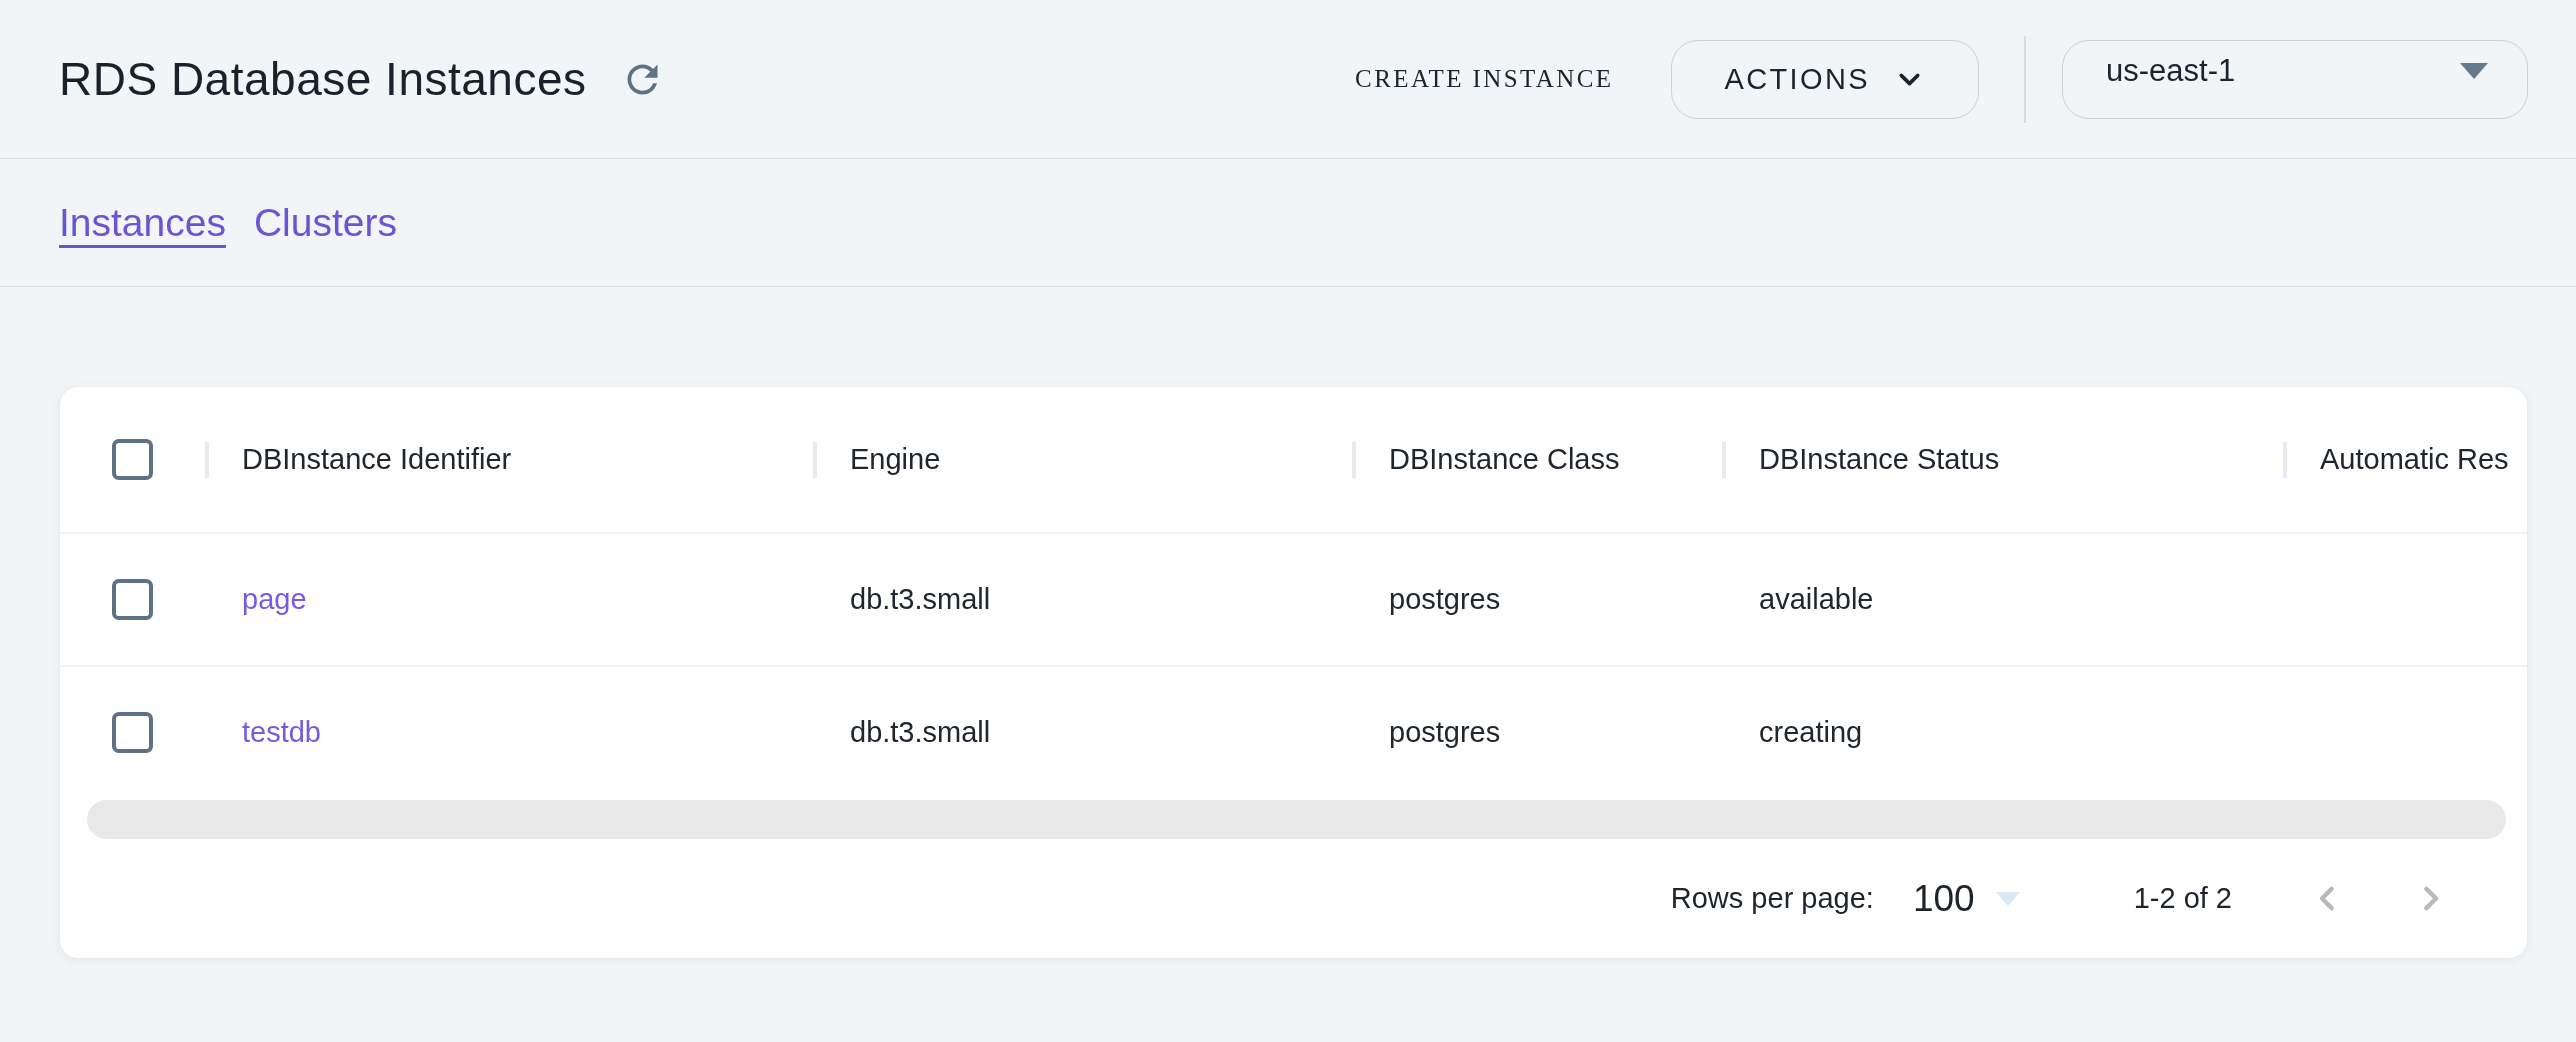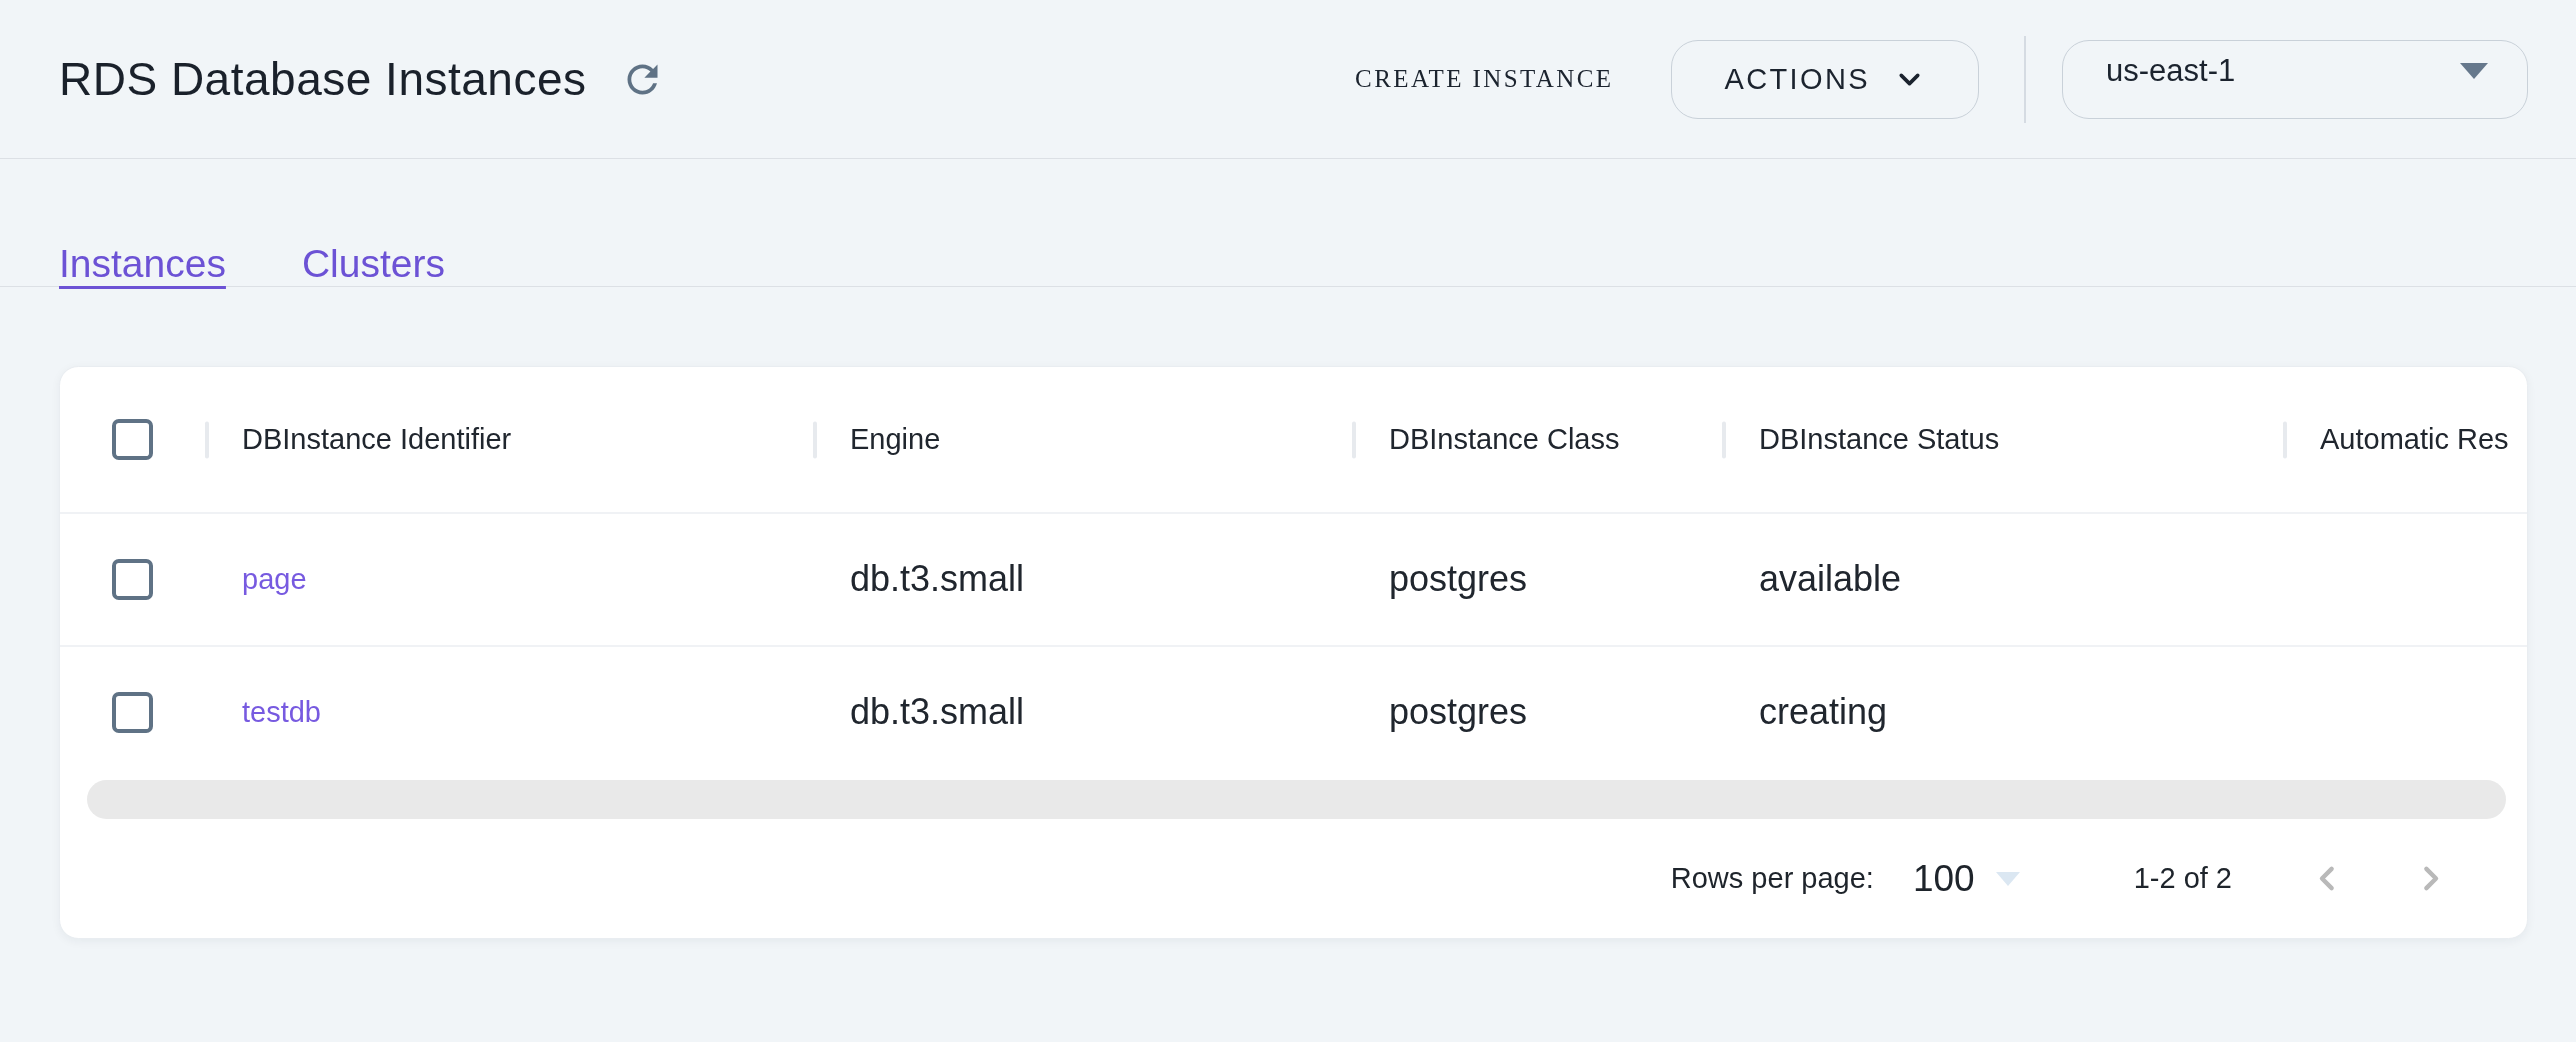--- a/index.html
+++ b/index.html
@@ -67,34 +67,34 @@
   .select-arrow-icon {
     width: 0; height: 0;
     border-left: 14.5px solid transparent;
     border-right: 14.5px solid transparent;
     border-top: 16.5px solid #66788c;
   }
 
   
   .tab-bar {
     height: 128px;
-    display: flex; align-items: flex-end; gap: 76px;
+    display: flex; align-items: center; gap: 28px;
     padding: 0 59px;
     border-bottom: 1.9px solid #dce0e5;
   }
   .tab {
     font-size: 39px; color: #6c52d5; text-decoration: none;
     cursor: pointer;
   }
   .tab.active { text-decoration: underline; text-underline-offset: 8.7px; text-decoration-thickness: 2.9px; }
 
   
   .card {
     position: absolute;
-    left: 59px; top: 366px;
+    left: 59px; top: 386px;
     width: 2469px; height: 573px;
     background: #ffffff;
     border: 1px solid #e9edf1;
     border-radius: 19.4px;
     box-shadow: 0 2.9px 9.7px rgba(20, 40, 60, 0.05);
     overflow: hidden;
   }
   .table-scroll { overflow: hidden; width: 100%; }
   .tbl { width: 2629px; }
   .tbl-row {
@@ -110,21 +110,21 @@
     width: 41px; height: 41px;
     border: 4.8px solid #5f7285; border-radius: 6.8px;
     background: #ffffff; cursor: pointer;
   }
   .col-cell { display: flex; align-items: center; height: 100%; position: relative; }
   .col-rule {
     width: 3.9px; height: 37px; background: #e7eaee; border-radius: 1.9px;
     position: absolute; left: 0; top: 50%; transform: translateY(-50%);
   }
   .col-label { margin-left: 37px; font-size: 29px; color: #20262e; white-space: nowrap; }
-  .cell-text { margin-left: 37px; font-size: 36px; color: #20262e; white-space: nowrap; }
+  .cell-text { margin-left: 37px; font-size: 29px; color: #20262e; white-space: nowrap; }
   .cell-link { margin-left: 37px; font-size: 29px; color: #775ae0; text-decoration: none; cursor: pointer; white-space: nowrap; }
 
   .hscrollbar-thumb {
     margin: 1.9px 0 0 27px;
     width: 2419px; height: 39px;
     background: #e9e9e9; border-radius: 19.4px;
     cursor: grab;
   }
 
   

